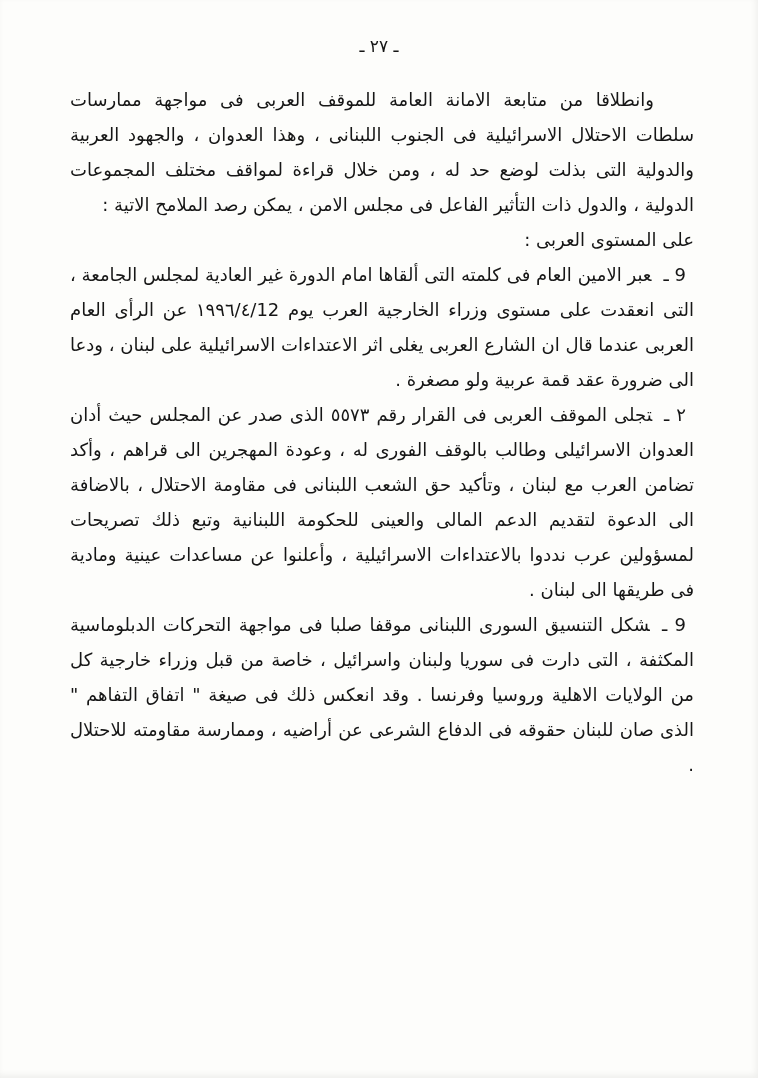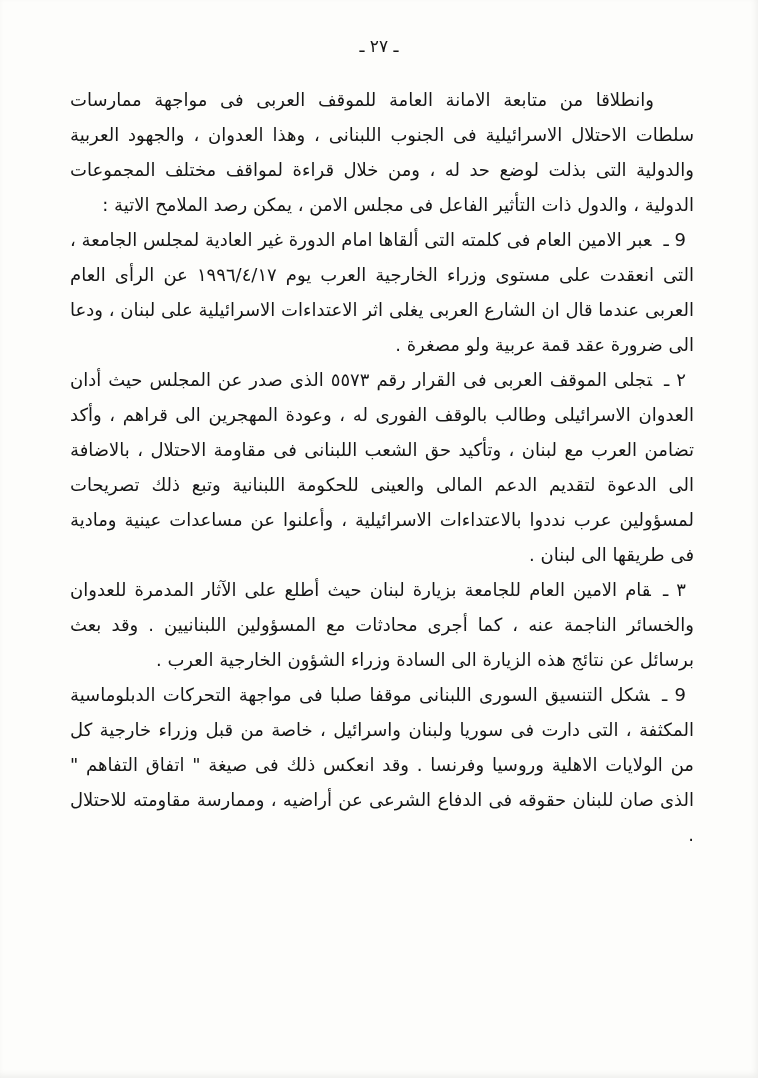--- a/index.html
+++ b/index.html
@@ -55,24 +55,24 @@
 <body>
 
 <div class="page">
 
   <div class="page-number">ـ ٢٧ ـ</div>
 
   <div class="body-text">
 
     <p class="para intro">وانطلاقا من متابعة الامانة العامة للموقف العربى فى مواجهة ممارسات سلطات الاحتلال الاسرائيلية فى الجنوب اللبنانى ، وهذا العدوان ، والجهود العربية والدولية التى بذلت لوضع حد له ، ومن خلال قراءة لمواقف مختلف المجموعات الدولية ، والدول ذات التأثير الفاعل فى مجلس الامن ، يمكن رصد الملامح الاتية :</p>
 
+    <p class="para heading">على المستوى العربى :</p>
 
-    <p class="para item"><span class="num">9 ـ</span><span>عبر الامين العام فى كلمته التى ألقاها امام الدورة غير العادية لمجلس الجامعة ، التى انعقدت على مستوى وزراء الخارجية العرب يوم ١٩٩٦/٤/١٧ عن الرأى العام العربى عندما قال ان الشارع العربى يغلى اثر الاعتداءات الاسرائيلية على لبنان ، ودعا الى ضرورة عقد قمة عربية ولو مصغرة .</span></p>
+    <p class="para item"><span class="num">9 ـ</span><span>عبر الامين العام فى كلمته التى ألقاها امام الدورة غير العادية لمجلس الجامعة ، التى انعقدت على مستوى وزراء الخارجية العرب يوم ١٩٩٦/٤/12 عن الرأى العام العربى عندما قال ان الشارع العربى يغلى اثر الاعتداءات الاسرائيلية على لبنان ، ودعا الى ضرورة عقد قمة عربية ولو مصغرة .</span></p>
 
     <p class="para item"><span class="num">٢ ـ</span><span>تجلى الموقف العربى فى القرار رقم ٥٥٧٣ الذى صدر عن المجلس حيث أدان العدوان الاسرائيلى وطالب بالوقف الفورى له ، وعودة المهجرين الى قراهم ، وأكد تضامن العرب مع لبنان ، وتأكيد حق الشعب اللبنانى فى مقاومة الاحتلال ، بالاضافة الى الدعوة لتقديم الدعم المالى والعينى للحكومة اللبنانية وتبع ذلك تصريحات لمسؤولين عرب نددوا بالاعتداءات الاسرائيلية ، وأعلنوا عن مساعدات عينية ومادية فى طريقها الى لبنان .</span></p>
 
-    <p class="para item"><span class="num">٣ ـ</span><span>قام الامين العام للجامعة بزيارة لبنان حيث أطلع على الآثار المدمرة للعدوان والخسائر الناجمة عنه ، كما أجرى محادثات مع المسؤولين اللبنانيين . وقد بعث برسائل عن نتائج هذه الزيارة الى السادة وزراء الشؤون الخارجية العرب .</span></p>
 
     <p class="para item"><span class="num">9 ـ</span><span>شكل التنسيق السورى اللبنانى موقفا صلبا فى مواجهة التحركات الدبلوماسية المكثفة ، التى دارت فى سوريا ولبنان واسرائيل ، خاصة من قبل وزراء خارجية كل من الولايات الاهلية وروسيا وفرنسا . وقد انعكس ذلك فى صيغة " اتفاق التفاهم " الذى صان للبنان حقوقه فى الدفاع الشرعى عن أراضيه ، وممارسة مقاومته للاحتلال .</span></p>
 
 
   </div>
 </div>
 
 </body></html>

